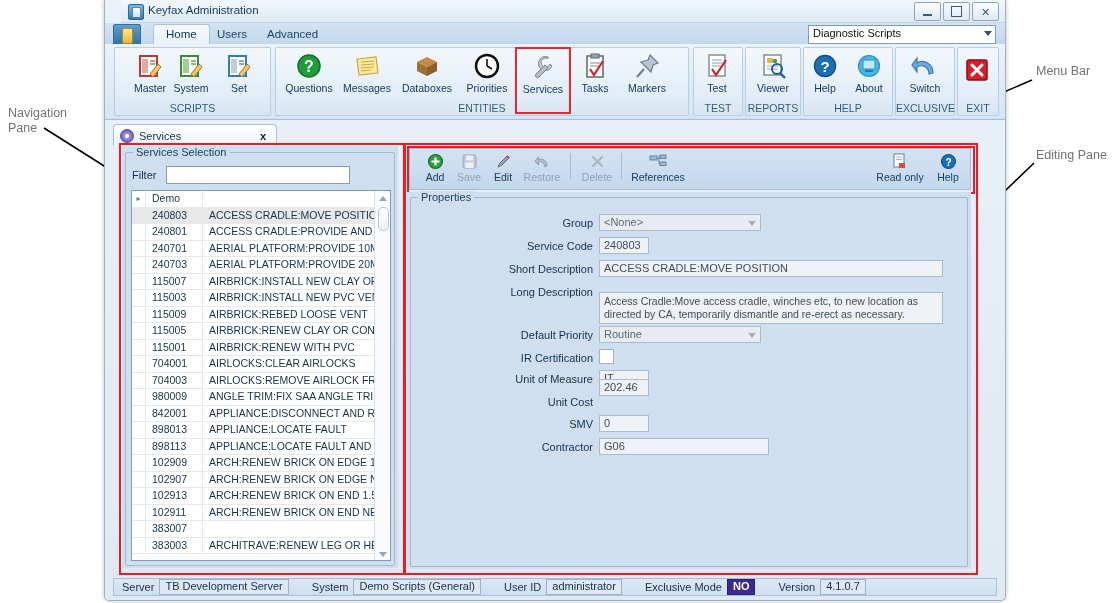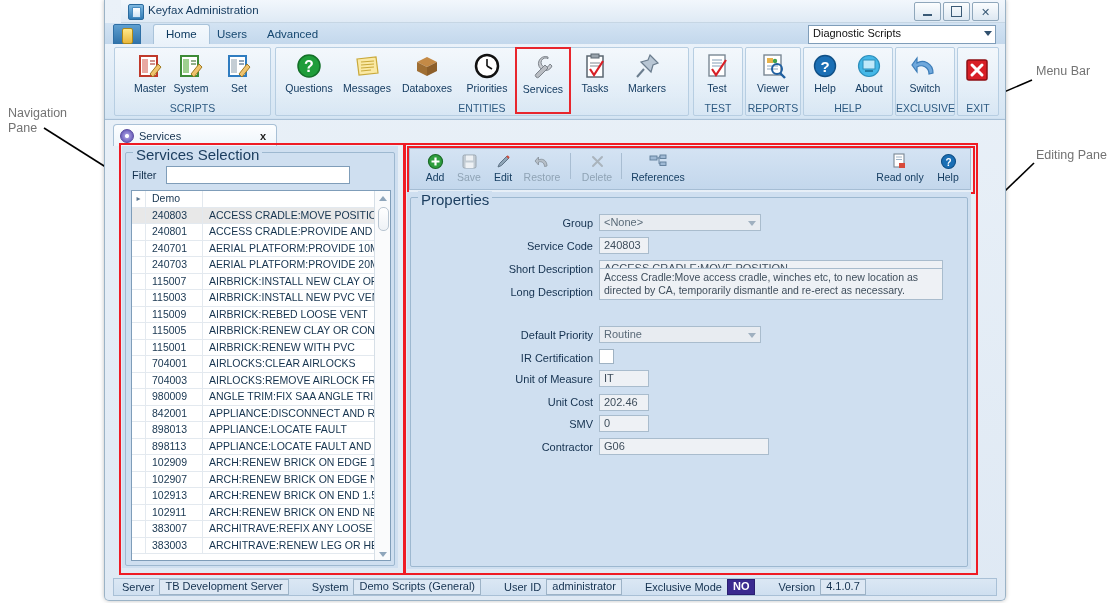--- a/index.html
+++ b/index.html
@@ -63,21 +63,21 @@
     border-radius:4px 4px 0 0;font-size:11px;display:flex;align-items:center;padding:0 6px;}
   .doctab .gear{width:12px;height:12px;border-radius:50%;
     background:radial-gradient(#ffffff 18%,#9a8fd8 30%,#6f62bd 70%);border:1px solid #56499f;margin-right:5px;}
   .doctab .tt{flex:1;color:#14314f;}
   .doctab .x{font-weight:bold;font-size:11px;color:#222;padding:0 4px;cursor:pointer;}
 
   
   .redbox{position:absolute;border:2px solid #ef1b24;}
   .pane{position:absolute;background:#cfdff0;}
   .grpbox{position:absolute;border:1px solid #9db8d0;border-radius:2px;}
-  .grptitle{position:absolute;top:-7px;left:7px;background:#cfdff0;padding:0 3px;font-size:15px;color:#1d3f60;}
+  .grptitle{position:absolute;top:-7px;left:7px;background:#cfdff0;padding:0 3px;font-size:11px;color:#1d3f60;}
 
   .filterlbl{position:absolute;font-size:11px;color:#14314f;}
   .filterin{position:absolute;background:#fff;border:1px solid #7f9db9;}
 
   .grid{position:absolute;background:#fff;border:1px solid #7f9db9;overflow:hidden;}
   .ghead{height:15px;display:flex;background:linear-gradient(#fdfeff,#eef3f8);
     border-bottom:1px solid #c3d2de;font-size:10.5px;color:#13314e;position:relative;}
   .ghead .hc{padding:1px 0 0 5px;border-right:1px solid #d4dee8;box-sizing:border-box;}
   .ghead .sortarrow{position:absolute;right:20px;top:5px;width:0;height:0;
     border-left:4px solid transparent;border-right:4px solid transparent;border-bottom:5px solid #8fa6bb;}
@@ -491,21 +491,20 @@
           <div class="gc-desc">ARCH:RENEW BRICK ON END 1.5 - 3.0M LONG</div>
         </div>
         <div class="grow">
           <div class="gc-ind"></div>
           <div class="gc-code">102911</div>
           <div class="gc-desc">ARCH:RENEW BRICK ON END NE 1.5M LONG</div>
         </div>
         <div class="grow">
           <div class="gc-ind"></div>
           <div class="gc-code">383007</div>
-          <div class="gc-desc">ARCHITRAVE:REFIX ANY LOOSE</div>
         </div>
         <div class="grow">
           <div class="gc-ind"></div>
           <div class="gc-code">383003</div>
           <div class="gc-desc">ARCHITRAVE:RENEW LEG OR HEAD ONE SIDE</div>
         </div>
 
       </div>
 
       <div class="vscroll">
@@ -619,36 +618,36 @@
       <span class="caret"></span>
     </div>
 
     <div class="flabel" style="left:60px;top:48px;width:126px;">Service Code</div>
     <div class="finput" style="left:192px;top:45px;width:50px;height:17px;">240803</div>
 
     <div class="flabel" style="left:40px;top:71px;width:146px;">Short Description</div>
     <div class="finput" style="left:192px;top:68px;width:344px;height:17px;">ACCESS CRADLE:MOVE POSITION</div>
 
     <div class="flabel" style="left:40px;top:94px;width:146px;">Long Description</div>
-    <div class="fta" style="left:192px;top:76px;width:344px;height:32px;">Access Cradle:Move access cradle, winches etc, to new location as directed by CA, temporarily dismantle and re-erect as necessary.</div>
+    <div class="fta" style="left:192px;top:100px;width:344px;height:32px;">Access Cradle:Move access cradle, winches etc, to new location as directed by CA, temporarily dismantle and re-erect as necessary.</div>
 
     <div class="flabel" style="left:50px;top:137px;width:136px;">Default Priority</div>
     <div class="fsel" style="left:192px;top:134px;width:162px;height:17px;">
       <span>Routine</span>
       <span class="caret"></span>
     </div>
 
     <div class="flabel" style="left:50px;top:160px;width:136px;">IR Certification</div>
     <div class="fcheck" style="left:192px;top:157px;"></div>
 
     <div class="flabel" style="left:50px;top:181px;width:136px;">Unit of Measure</div>
     <div class="finput" style="left:192px;top:178px;width:50px;height:17px;">IT</div>
 
     <div class="flabel" style="left:50px;top:204px;width:136px;">Unit Cost</div>
-    <div class="finput" style="left:192px;top:202px;width:50px;height:17px;">202.46</div>
+    <div class="finput" style="left:192px;top:187px;width:50px;height:17px;">202.46</div>
 
     <div class="flabel" style="left:50px;top:226px;width:136px;">SMV</div>
     <div class="finput" style="left:192px;top:223px;width:50px;height:17px;">0</div>
 
     <div class="flabel" style="left:50px;top:249px;width:136px;">Contractor</div>
     <div class="finput" style="left:192px;top:246px;width:170px;height:17px;">G06</div>
   </div>
 
   <div class="sbar">
     <span class="sl">Server</span>

